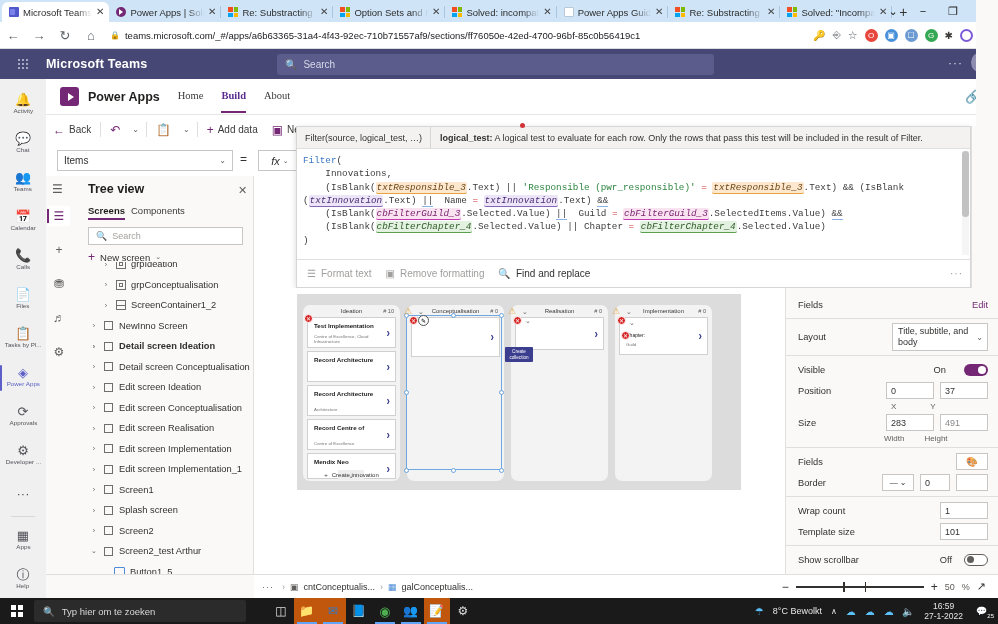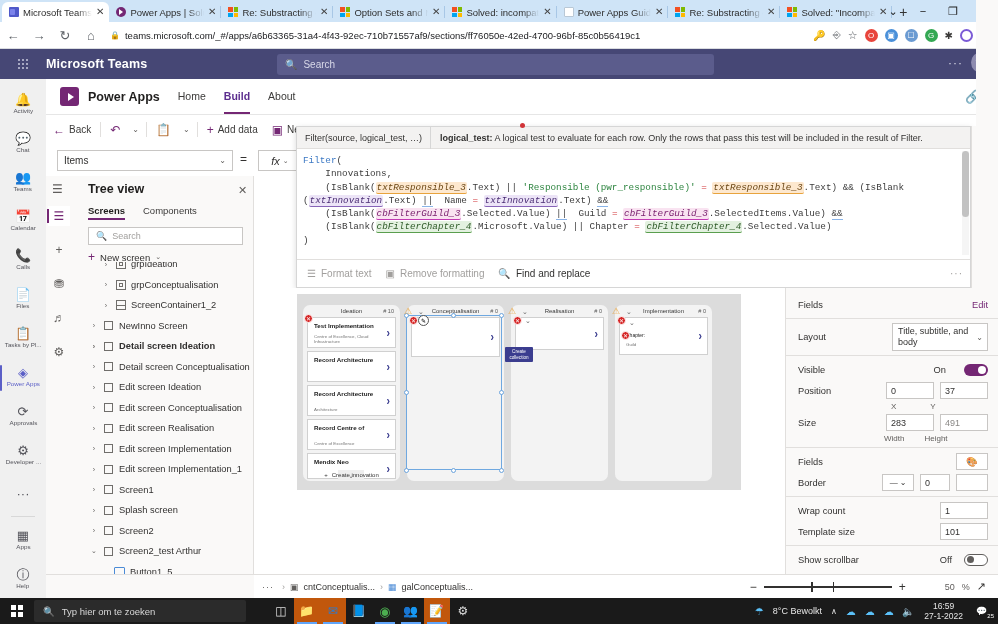--- a/index.html
+++ b/index.html
@@ -105,21 +105,21 @@
     position:absolute; left:46px; top:79px; width:952px; height:36px; background:#fff;
     display:flex; align-items:center; border-bottom:1px solid #e6e6e6;
   }
   .pa-logo{
     width:19px; height:19px; background:#742774; border-radius:3px; margin-left:14px;
     display:flex; align-items:center; justify-content:center;
   }
   .pa-logo i{ width:0;height:0;border-left:6px solid #fff;border-top:4px solid transparent;border-bottom:4px solid transparent; margin-left:2px;}
   .pa-name{ font-size:12.5px; font-weight:bold; color:#201f1e; margin-left:9px;}
   .pa-navs{ display:flex; align-items:center; gap:18px; margin-left:18px; font-size:10.5px; color:#3b3a39;}
-  .pa-nav{ position:relative; padding-bottom:2px;}
+  .pa-nav{ position:relative; padding-bottom:2px;font-family:Liberation Serif, serif;}
   .pa-nav.active{ color:#5b2d8e; font-weight:bold;}
   .pa-nav.active::after{ content:""; position:absolute; left:0; right:0; bottom:-10px; height:2px; background:#742774;}
   .pa-link-icon{ position:absolute; right:16px; color:#605e5c; font-size:13px;}
 
   
   .cmdbar{
     position:absolute; left:46px; top:115px; width:952px; height:29px; background:#fff;
     display:flex; align-items:center; gap:0; font-size:10px; color:#3b3a39;
   }
   .cmd{ display:flex; align-items:center; gap:4px; padding:0 7px; height:24px; color:#3b3a39;}
@@ -189,21 +189,21 @@
   .iconcol{
     position:absolute; left:46px; top:200px; width:26px; height:382px; background:#faf9f8;
     display:flex; flex-direction:column; align-items:center; gap:14px; padding-top:6px;
   }
   .iconcol .ic{ width:22px; height:20px; display:flex; align-items:center; justify-content:center; color:#605e5c; font-size:12px; position:relative;}
   .iconcol .ic.sel{ background:#fff; color:#742774;}
   .iconcol .ic.sel::before{ content:""; position:absolute; left:-1px; top:3px; width:2px; height:14px; background:#742774;}
 
   .tv-head{ position:absolute; left:88px; top:182px; font-size:12.5px; font-weight:bold; color:#201f1e;}
   .tv-close{ position:absolute; left:238px; top:184px; font-size:11px; color:#605e5c;}
-  .tv-tabs{ position:absolute; left:88px; top:205px; display:flex; gap:18px; font-size:9.5px; color:#3b3a39;}
+  .tv-tabs{ position:absolute; left:88px; top:205px; display:flex; gap:6px; font-size:9.5px; color:#3b3a39;}
   .tv-tab.active{ color:#201f1e; font-weight:bold; position:relative;}
   .tv-tab.active::after{ content:""; position:absolute; left:0; right:0; bottom:-4px; height:2px; background:#742774;}
   .tv-search{
     position:absolute; left:88px; top:227px; width:155px; height:18px; background:#fff;
     border:1px solid #c8c6c4; display:flex; align-items:center; gap:5px; padding-left:7px;
     font-size:9px; color:#a19f9d;
   }
   .tv-new{
     position:absolute; left:88px; top:250px; display:flex; align-items:center; gap:5px;
     font-size:9.5px; color:#323130;
@@ -574,21 +574,21 @@
         <b>logical_test:</b>
         <span>A logical test to evaluate for each row. Only the rows that pass this test will be included in the result of Filter.</span>
       </div>
     </div>
 
     <div class="fx-code"><span class="kw">Filter</span><span class="plain">(</span>
     <span class="plain">Innovations,</span>
     <span class="plain">(IsBlank(</span><span class="hl hl-o">txtResponsible_3</span><span class="plain">.Text) || </span><span class="str">'Responsible (pwr_responsible)'</span><span class="plain"> </span><span class="op">=</span><span class="plain"> </span><span class="hl hl-o">txtResponsible_3</span><span class="plain">.Text) &amp;&amp; (IsBlank</span>
 <span class="plain">(</span><span class="hl hl-p">txtInnovation</span><span class="plain">.Text) </span><span class="ul-b">||</span><span class="plain">  Name </span><span class="op">=</span><span class="plain"> </span><span class="hl hl-p">txtInnovation</span><span class="plain">.Text) </span><span class="ul-b">&amp;&amp;</span>
     <span class="plain">(IsBlank(</span><span class="hl hl-m">cbFilterGuild_3</span><span class="plain">.Selected.Value) </span><span class="ul-b">||</span><span class="plain">  Guild </span><span class="op">=</span><span class="plain"> </span><span class="hl hl-m">cbFilterGuild_3</span><span class="plain">.SelectedItems.Value) </span><span class="ul-b">&amp;&amp;</span>
-    <span class="plain">(IsBlank(</span><span class="hl hl-g">cbFilterChapter_4</span><span class="plain">.Microsoft.Value) || Chapter </span><span class="op">=</span><span class="plain"> </span><span class="hl hl-g">cbFilterChapter_4</span><span class="plain">.Selected.Value)</span>
+    <span class="plain">(IsBlank(</span><span class="hl hl-g">cbFilterChapter_4</span><span class="plain">.Selected.Value) || Chapter </span><span class="op">=</span><span class="plain"> </span><span class="hl hl-g">cbFilterChapter_4</span><span class="plain">.Selected.Value)</span>
 <span class="plain">)</span></div>
 
     <div class="fx-scroll">
         <i></i>
       </div>
 
     <div class="fx-actions">
       <div class="act">
         <span>☰</span>
         <span>Format text</span>
@@ -940,21 +940,21 @@
       <span style="color:#4b8bd6;font-size:9px;">▦</span>
       <span>galConceptualis...</span>
     </span>
     <span class="zoomwrap">
       <span style="font-size:12px;">−</span>
       <span class="slider">
         <span class="thumb"></span>
         <span class="tick"></span>
       </span>
       <span style="font-size:12px;">+</span>
-      <span style="color:#605e5c;margin-left:32px;">50</span>
+      <span style="color:#605e5c;">50</span>
       <span style="color:#605e5c;">%</span>
       <span style="font-size:11px;color:#323130;">↗</span>
     </span>
   </div>
 
   <div class="taskbar">
     <div class="startbtn">
       <div class="sg">
           <i></i>
           <i></i>

